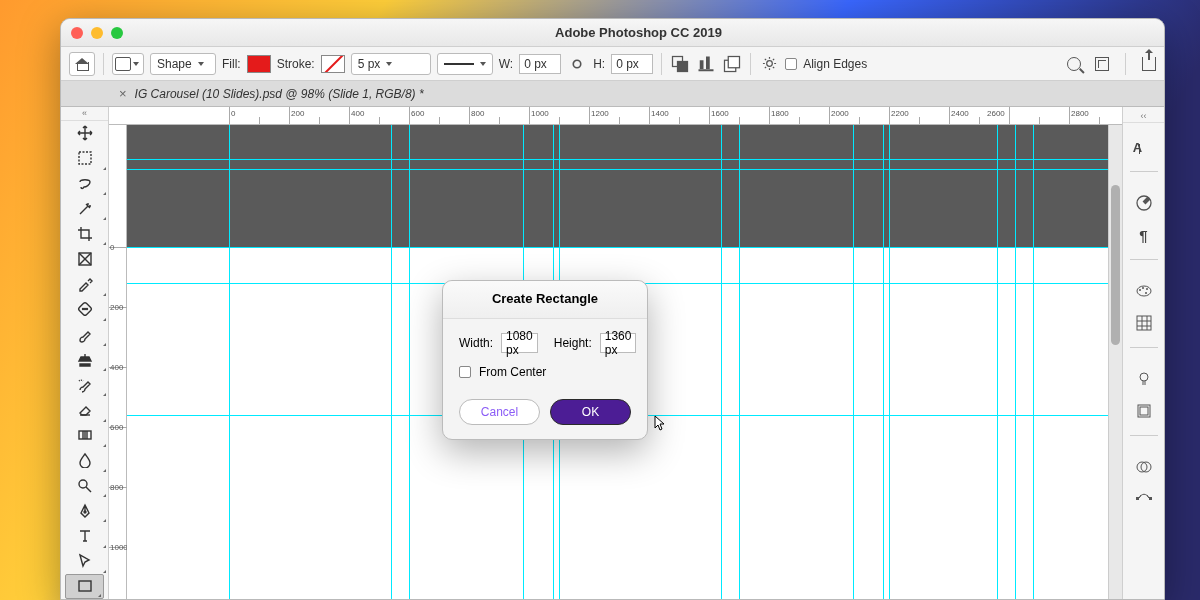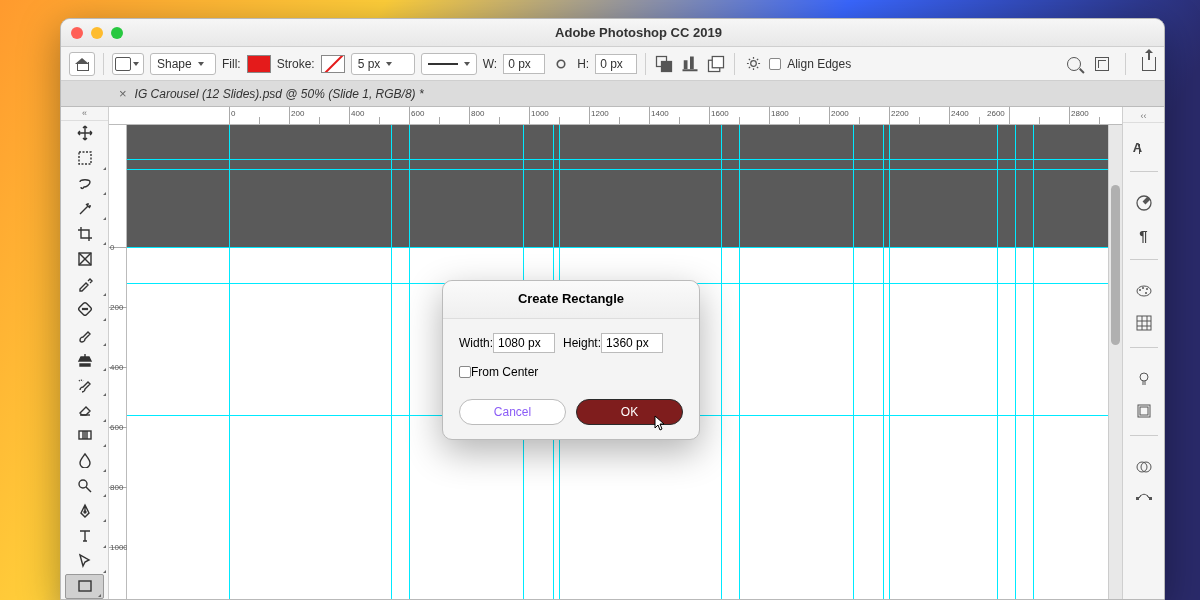--- a/index.html
+++ b/index.html
@@ -59,29 +59,29 @@
 .canvas { flex: 1; background: #5a5a5a; position: relative; overflow: hidden; }
 .artboard { position: absolute; background: #fff; }
 .guide-v { position: absolute; top: 0; bottom: 0; width: 1px; background: #00eaff; }
 .guide-h { position: absolute; left: 0; right: 0; height: 1px; background: #00eaff; }
 .scrollbar-v { width: 14px; background: #e8e8e8; border-left: 1px solid #ccc; position: relative; }
 .scrollbar-v .thumb { position: absolute; left: 2px; right: 2px; top: 60px; height: 160px; background: #b0b0b0; border-radius: 6px; }
 .rightcol { width: 42px; background: #f5f5f5; border-left: 1px solid #cfcfcf; display: flex; flex-direction: column; align-items: center; padding-top: 4px; gap: 12px; }
 .rightcol .collapse { height: 12px; font-size: 9px; color: #777; align-self: stretch; text-align: center; border-bottom: 1px solid #ddd; margin-bottom: 2px; }
 .rp-icon { width: 20px; height: 20px; display: flex; align-items: center; justify-content: center; color: #444; position: relative; }
 .rp-spacer { height: 8px; width: 28px; border-top: 1px solid #ccc; margin: 2px 0; }
-.dialog { position: absolute; left: 442px; top: 280px; width: 258px; background: #f4f4f4; border: 1px solid #bbb; border-radius: 10px; box-shadow: 0 12px 36px rgba(0,0,0,.3); padding-bottom: 14px; }
+.dialog { position: absolute; left: 442px; top: 280px; width: 206px; background: #f4f4f4; border: 1px solid #bbb; border-radius: 10px; box-shadow: 0 12px 36px rgba(0,0,0,.3); padding-bottom: 14px; }
 .dialog-title { text-align: center; font-weight: 600; font-size: 13px; padding: 10px 0 12px; border-bottom: 1px solid #ddd; background: linear-gradient(#fafafa,#efefef); border-radius: 10px 10px 0 0; }
 .dialog-body { padding: 14px 16px 4px; font-size: 12px; }
-.drow { display: flex; align-items: center; gap: 0; margin-bottom: 12px; }
+.drow { display: flex; align-items: center; gap: 8px; margin-bottom: 12px; }
 .dinput { width: 62px; height: 20px; border: 1px solid #bbb; background: #fff; padding: 0 4px; font-size: 12px; display: flex; align-items: center; }
 .dbtns { display: flex; gap: 10px; justify-content: center; padding: 4px 16px 0; }
 .dbtn { flex: 1; height: 26px; border-radius: 13px; display: flex; align-items: center; justify-content: center; font-size: 12px; cursor: pointer; }
 .dbtn.cancel { background: #fff; border: 1px solid #bbb; color: #8b5cf6; }
-.dbtn.ok { background: #7f1d1d; color: #fff; border: 1px solid #2a2a2a; }
+.dbtn.ok { background: #4c1d95; color: #fff; border: 1px solid #2a2a2a; }
 .cursor { position: absolute; left: 654px; top: 415px; width: 12px; height: 16px; }
 .cursor svg { width: 12px; height: 16px; }
 </style>
 </head>
 <body>
 
 <div class="window">
   <div class="titlebar">
     <div class="traffic">
       <span class="tclose"></span>
@@ -101,21 +101,21 @@
         <div class="chev"></div>
       </div>
     <div class="dropdown" style="width:66px">
         <span>Shape</span>
         <div class="chev"></div>
       </div>
     <span class="lbl">Fill:</span>
     <div class="fill-swatch"></div>
     <span class="lbl">Stroke:</span>
     <div class="stroke-swatch"></div>
-    <div class="dropdown" style="width:64px">
+    <div class="dropdown" style="width:80px">
         <span>5 px</span>
         <div class="chev"></div>
       </div>
     <div class="dropdown" style="width:56px">
         <div class="stroke-line"></div>
         <div class="chev"></div>
       </div>
     <span class="lbl">W:</span>
     <div class="num-input">
         <span>0 px</span>
@@ -162,21 +162,21 @@
       <div class="search-icon"></div>
       <div class="frames-icon"></div>
       <div class="ob-divider"></div>
       <div class="share-icon"></div>
     </div>
   </div>
 
   <div class="tabbar">
     <div class="doc-tab">
       <span class="tab-close">×</span>
-      <span>IG Carousel (12 Slides).psd @ 50% (Slide 1, RGB/8) *</span>
+      <span>IG Carousel (10 Slides).psd @ 98% (Slide 1, RGB/8) *</span>
     </div>
   </div>
 
   <div class="workspace">
     <div class="toolcol">
       <div class="collapse">«</div>
       <div class="tool no-fly">
           <svg viewBox="0 0 16 16">
             <path d="M8 1v14M1 8h14M8 1l-2 2M8 1l2 2M8 15l-2-2M8 15l2-2M1 8l2-2M1 8l2 2M15 8l-2-2M15 8l-2 2"></path>
           </svg>

